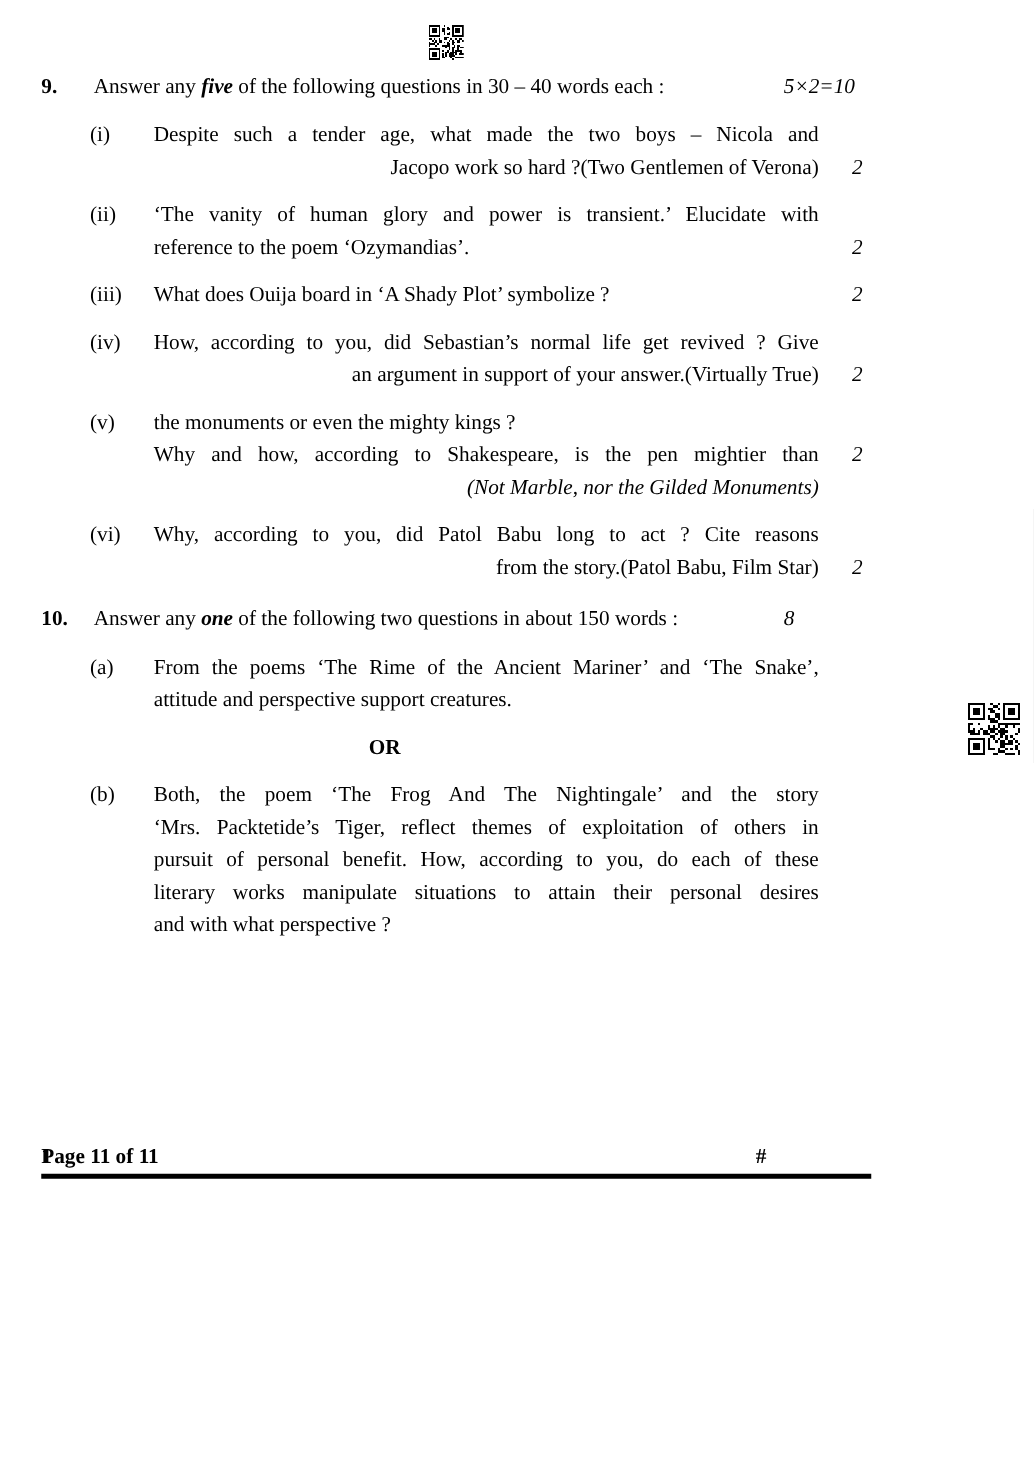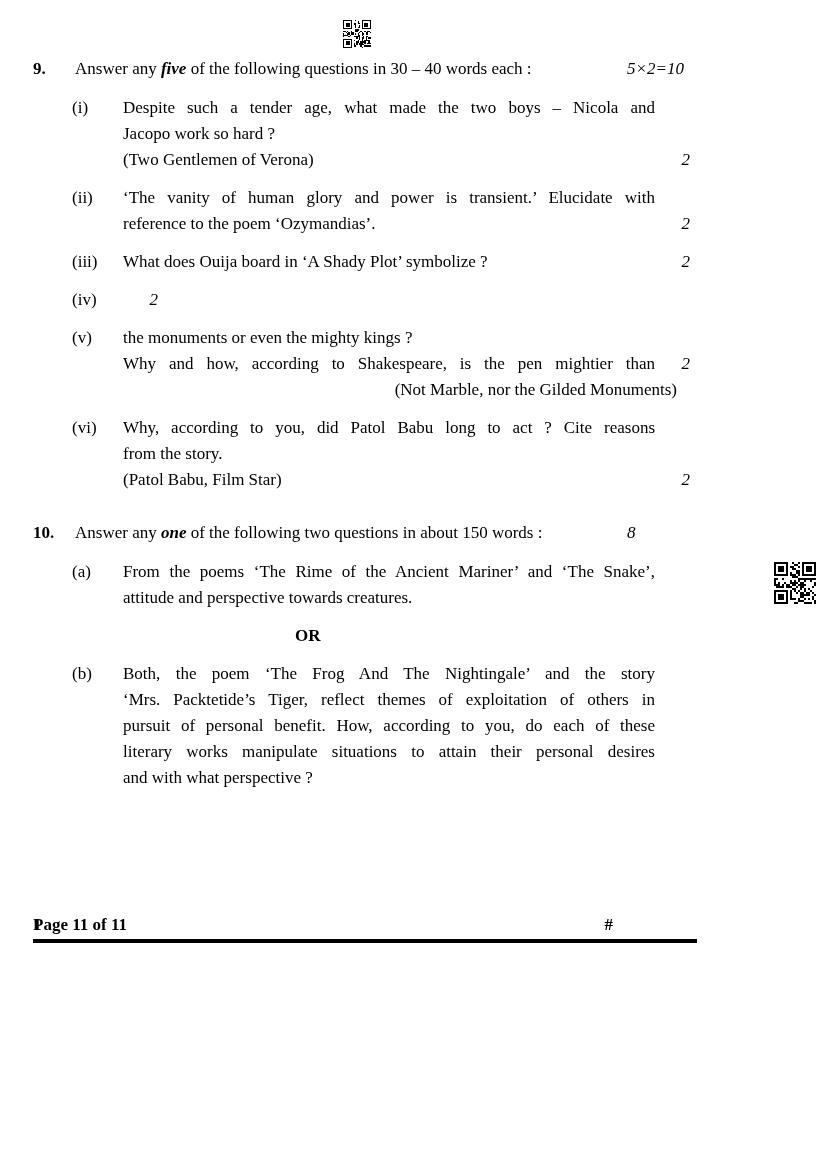--- a/index.html
+++ b/index.html
@@ -28,25 +28,25 @@
   .q-marks{ min-width: 70px; flex: none; text-align: left; font-style: italic; }
   .emph   { font-weight: bold; font-style: italic; }
 
   .sub-block { margin-left: 39px; margin-bottom: 12px; }
   .sub-row   { display: flex; }
   .sub-label { width: 51px; flex: none; }
   .sub-text  { flex: 1; min-width: 0; }
   .sub-marks { width: 42px; flex: none; text-align: right; padding-right: 7px;
                font-style: italic; align-self: flex-end; }
   .line.just  { text-align: justify; text-align-last: justify; }
-  .line.split { display: flex; justify-content: flex-end; flex-direction: column; }
+  .line.split { display: flex; justify-content: flex-end; }
   .src { white-space: nowrap; }
-  .source-below { margin-left: 51px; margin-right: 20px; text-align: right; }
-
-  #q10-block { margin-top: 27px; }
+  .source-below { margin-left: 51px; margin-right: 42px; text-align: right; font-style: italic; }
+
+  #q10-block { margin-top: 15px; }
   .or-line { margin: 8px 0 12px 262px; font-weight: bold; }
 
   .footer { position: absolute; top: 912px; left: 33px; width: 664px; font-weight: bold; }
   .footer .f-left   { position: absolute; left: 0; top: 0; }
   .footer .f-center { }
   .footer .f-right  { position: absolute; right: 84px; top: 0; }
   .rule { position: absolute; top: 939px; left: 33px; width: 664px; height: 4px; background: #000; }
 </style>
 </head>
 <body>
@@ -346,20 +346,27 @@
               <div class="sub-label">(iii)</div>
               <div class="sub-text">
                 <div class="line">What does Ouija board in ‘A Shady Plot’ symbolize ?</div>
               </div>
               <div class="sub-marks">2</div>
             </div>
           </div>
           <div class="sub-block">
             <div class="sub-row">
               <div class="sub-label">(iv)</div>
+              <div class="sub-text">
+                <div class="line just">How, according to you, did Sebastian’s normal life get revived ? Give</div>
+                <div class="line split">
+                  <span>an argument in support of your answer.</span>
+                  <span class="src">(Virtually True)</span>
+                </div>
+              </div>
               <div class="sub-marks">2</div>
             </div>
           </div>
           <div class="sub-block">
             <div class="sub-row">
               <div class="sub-label">(v)</div>
               <div class="sub-text">
                 <div class="line">the monuments or even the mighty kings ?</div>
                 <div class="line just">Why and how, according to Shakespeare, is the pen mightier than</div>
               </div>
@@ -388,21 +395,21 @@
         <div class="q-num">10.</div>
         <div class="q-intro"><span>Answer any </span><span class="emph">one</span><span> of the following two questions in about 150 words :</span></div>
         <div class="q-marks">8</div>
       </div>
       <div id="q10-sub-a">
           <div class="sub-block">
             <div class="sub-row">
               <div class="sub-label">(a)</div>
               <div class="sub-text">
                 <div class="line just">From the poems ‘The Rime of the Ancient Mariner’ and ‘The Snake’,</div>
-                <div class="line">attitude and perspective towards creatures.</div>
+                <div class="line">attitude and perspective support creatures.</div>
               </div>
               <div class="sub-marks"></div>
             </div>
           </div>
         </div>
       <div class="or-line">OR</div>
       <div id="q10-sub-b">
           <div class="sub-block">
             <div class="sub-row">
               <div class="sub-label">(b)</div>

